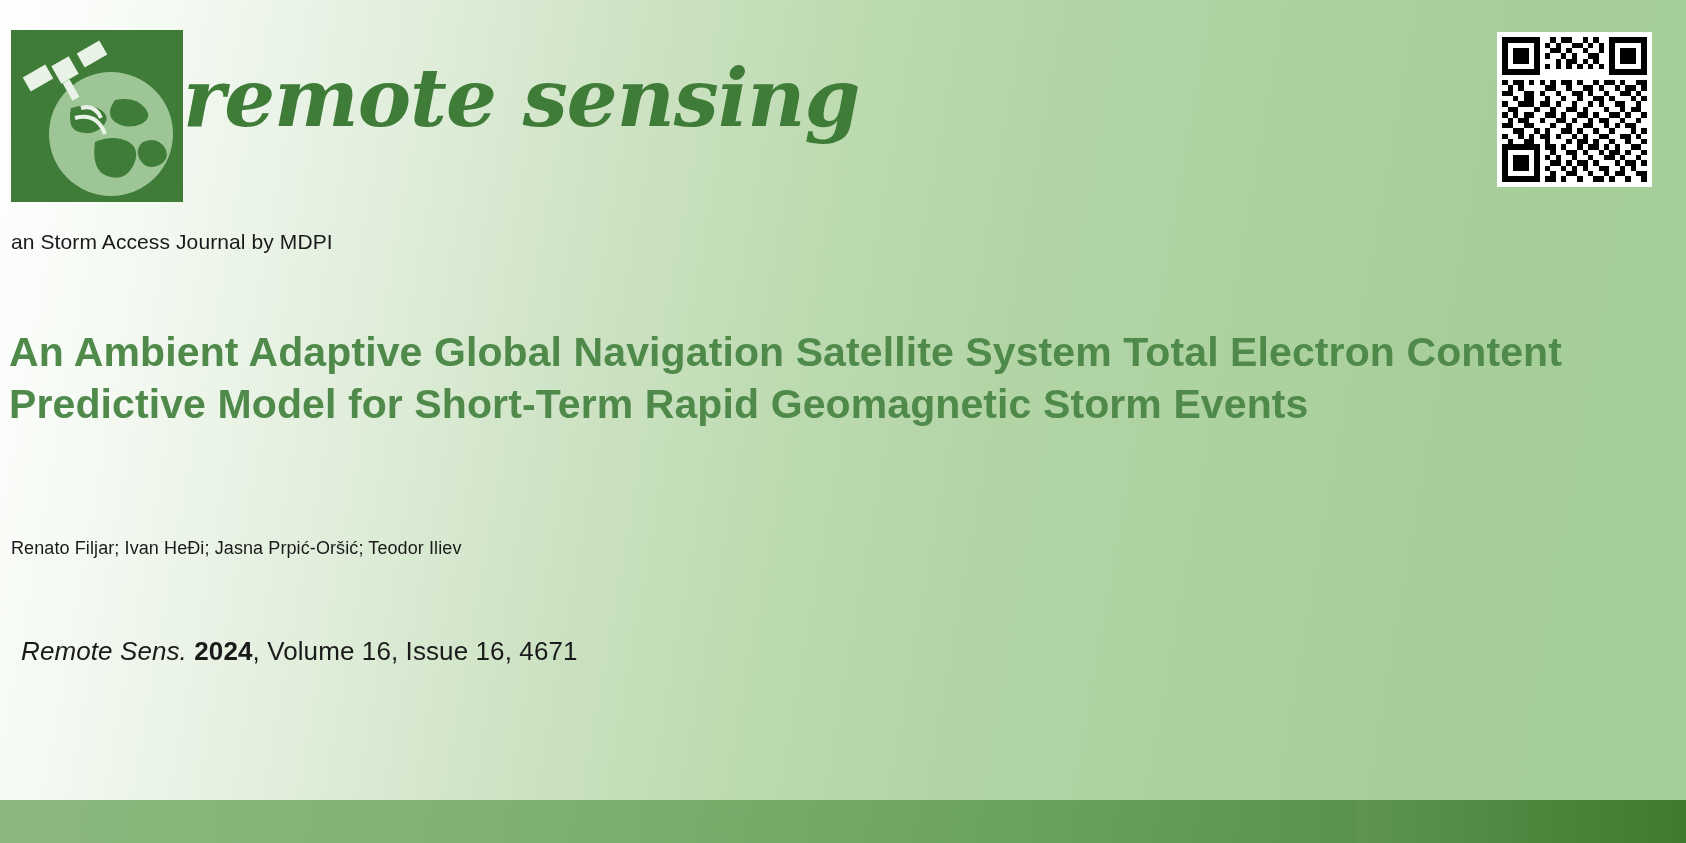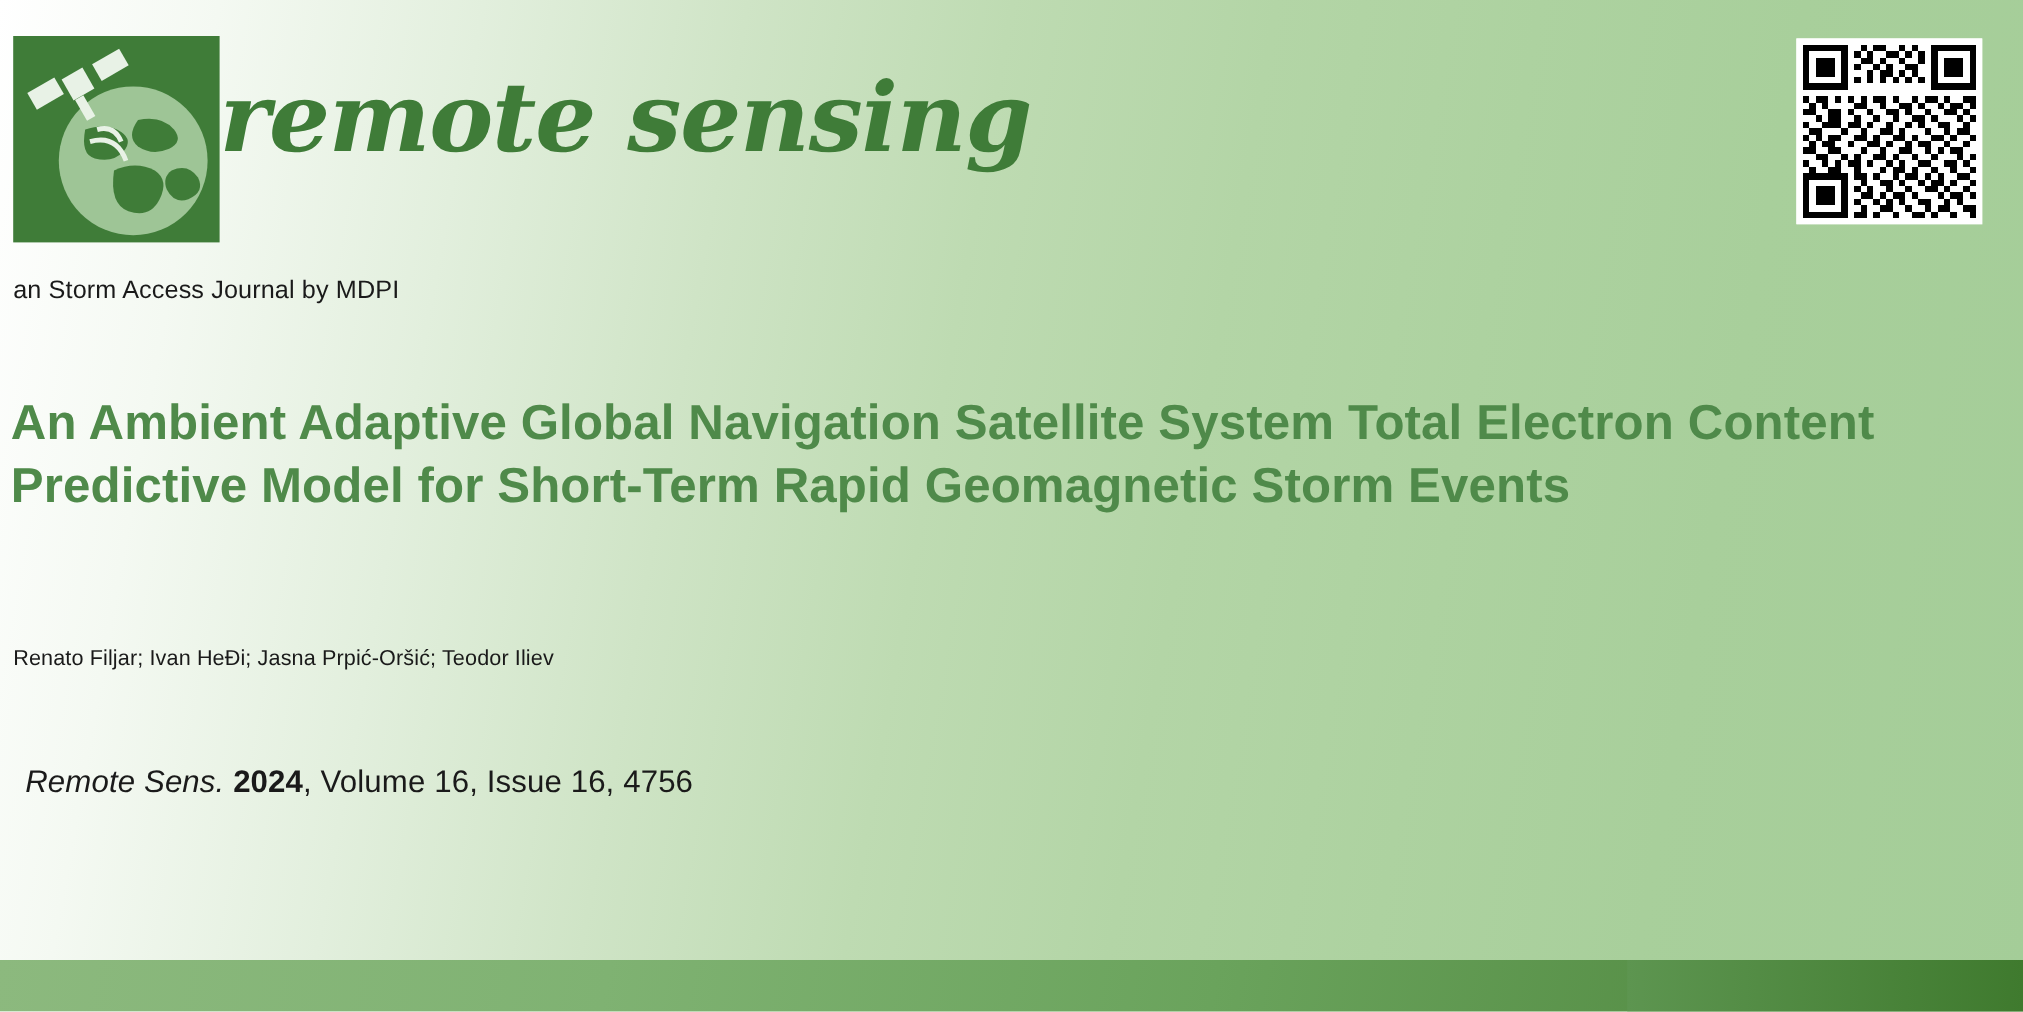--- a/index.html
+++ b/index.html
@@ -409,18 +409,18 @@
   </div>
 
   <div class="subtitle-journal">an Storm Access Journal by MDPI</div>
 
   <div class="paper-title">An Ambient Adaptive Global Navigation Satellite System Total Electron Content Predictive Model for Short-Term Rapid Geomagnetic Storm Events</div>
 
   <div class="authors">Renato Filjar; Ivan HeĐi; Jasna Prpić-Oršić; Teodor Iliev</div>
 
   <div class="citation">
     <span class="jname">Remote Sens.</span>
-    <span class="year">2024</span><span>, Volume 16, Issue 16, 4756</span>
+    <span class="year">2024</span><span>, Volume 16, Issue 16, 4671</span>
   </div>
 
   <div class="bottom-band"></div>
   <div class="bottom-band-dark"></div>
 </div>
 
 </body></html>

